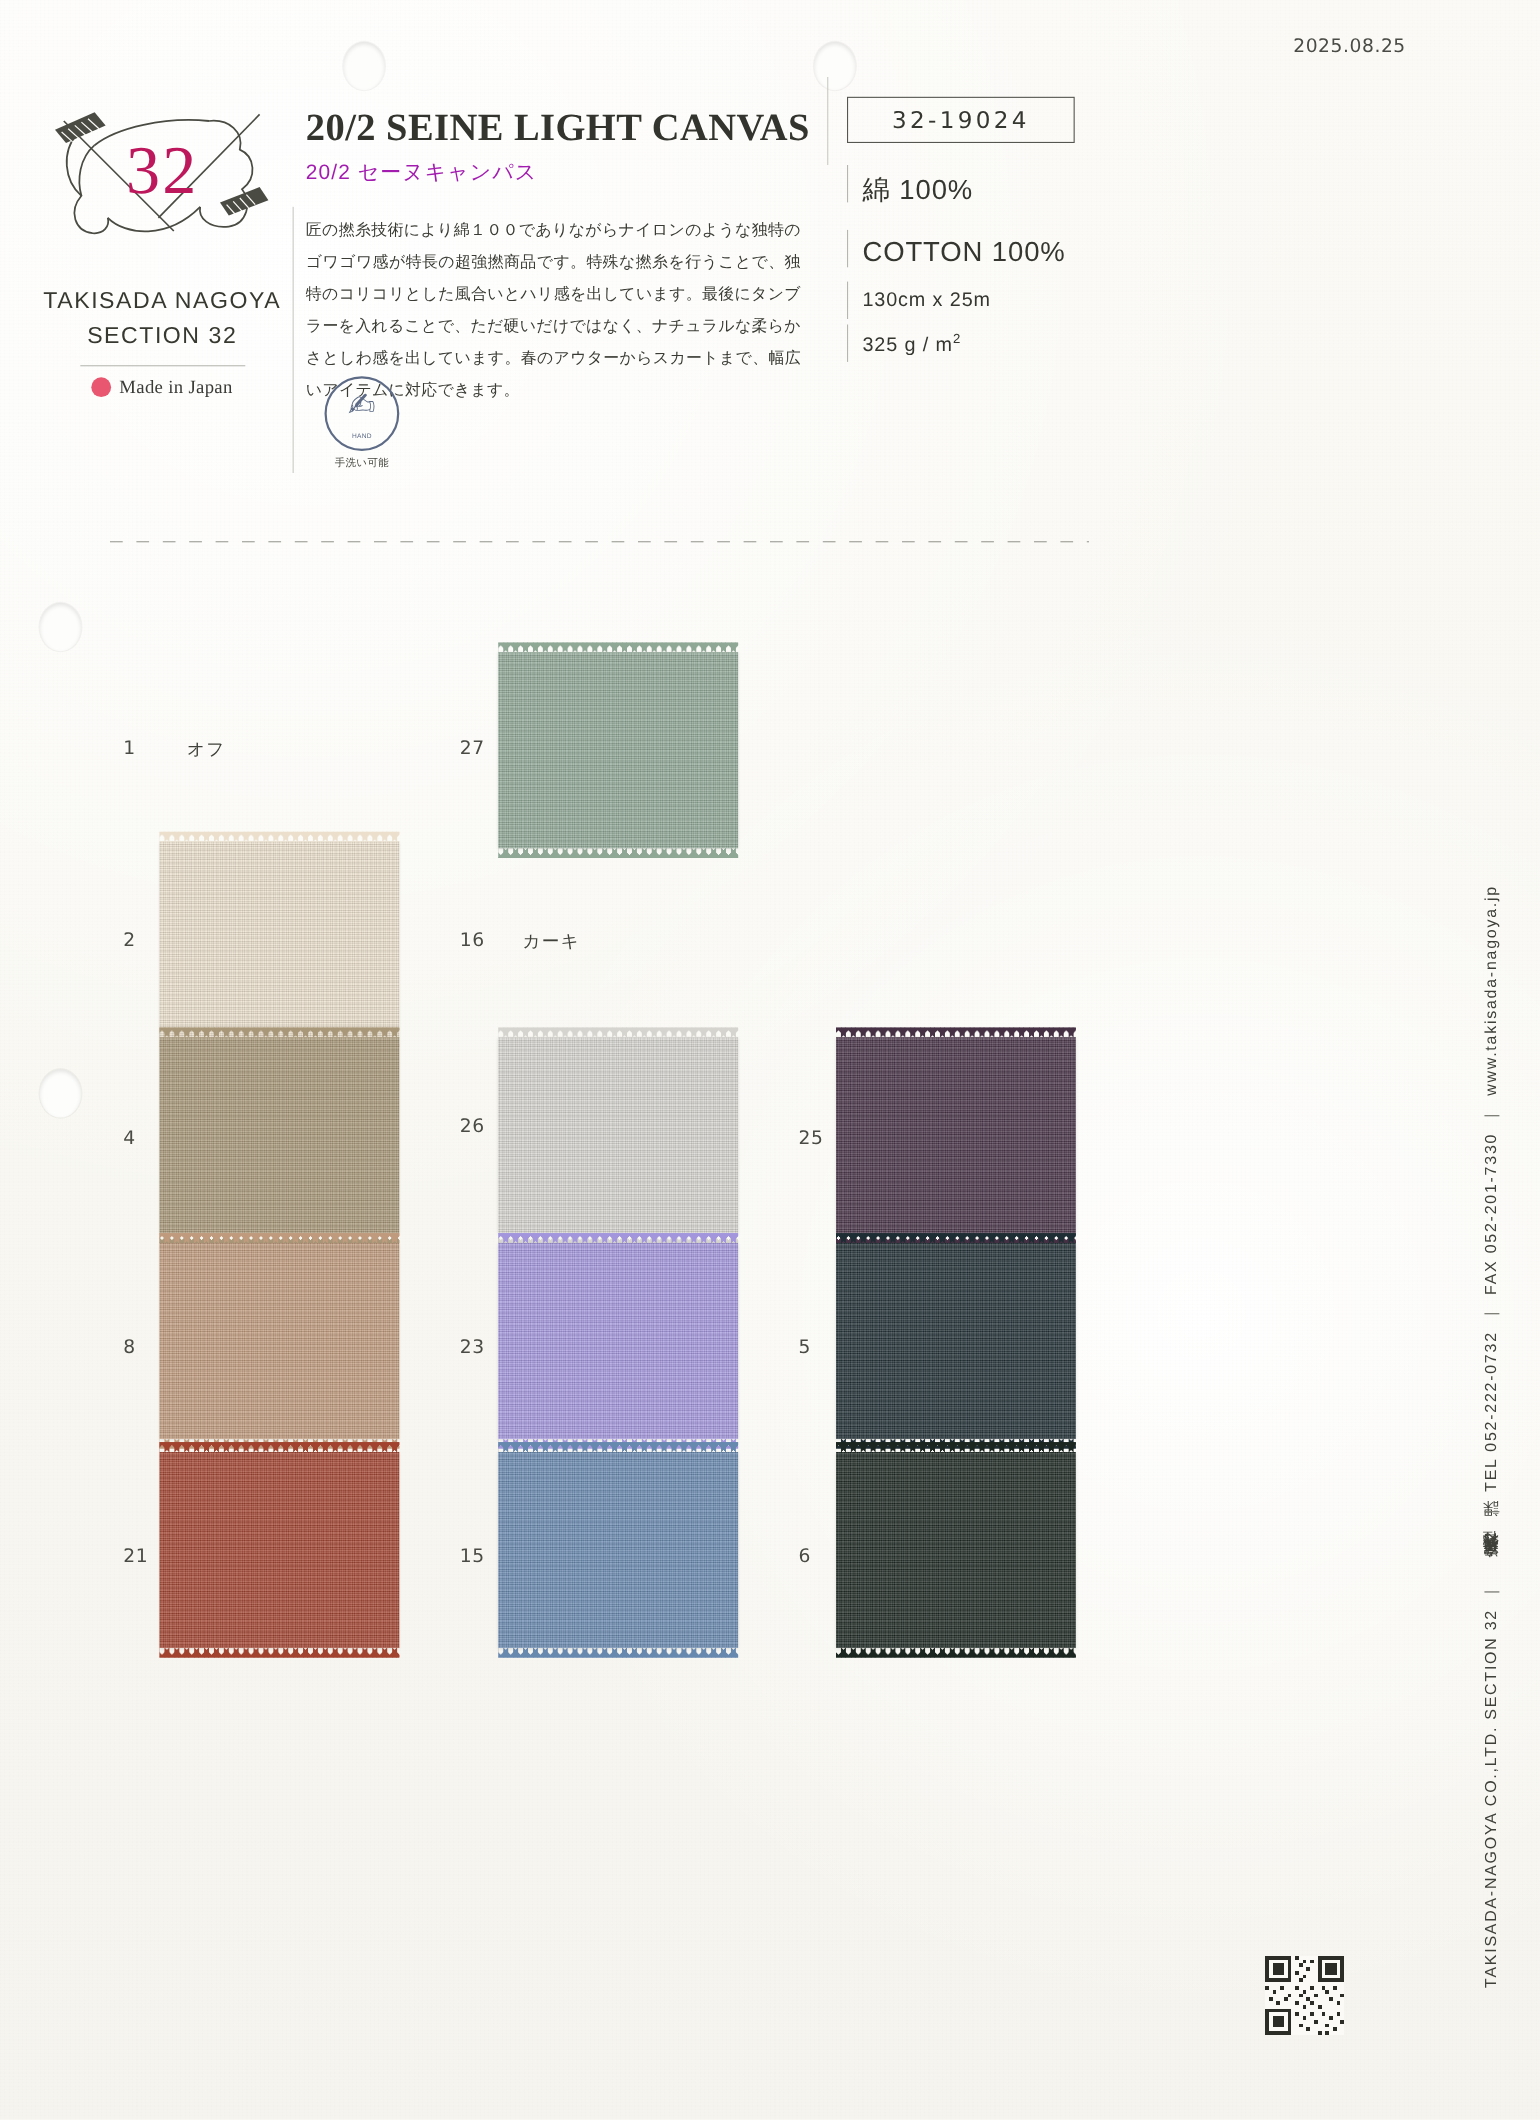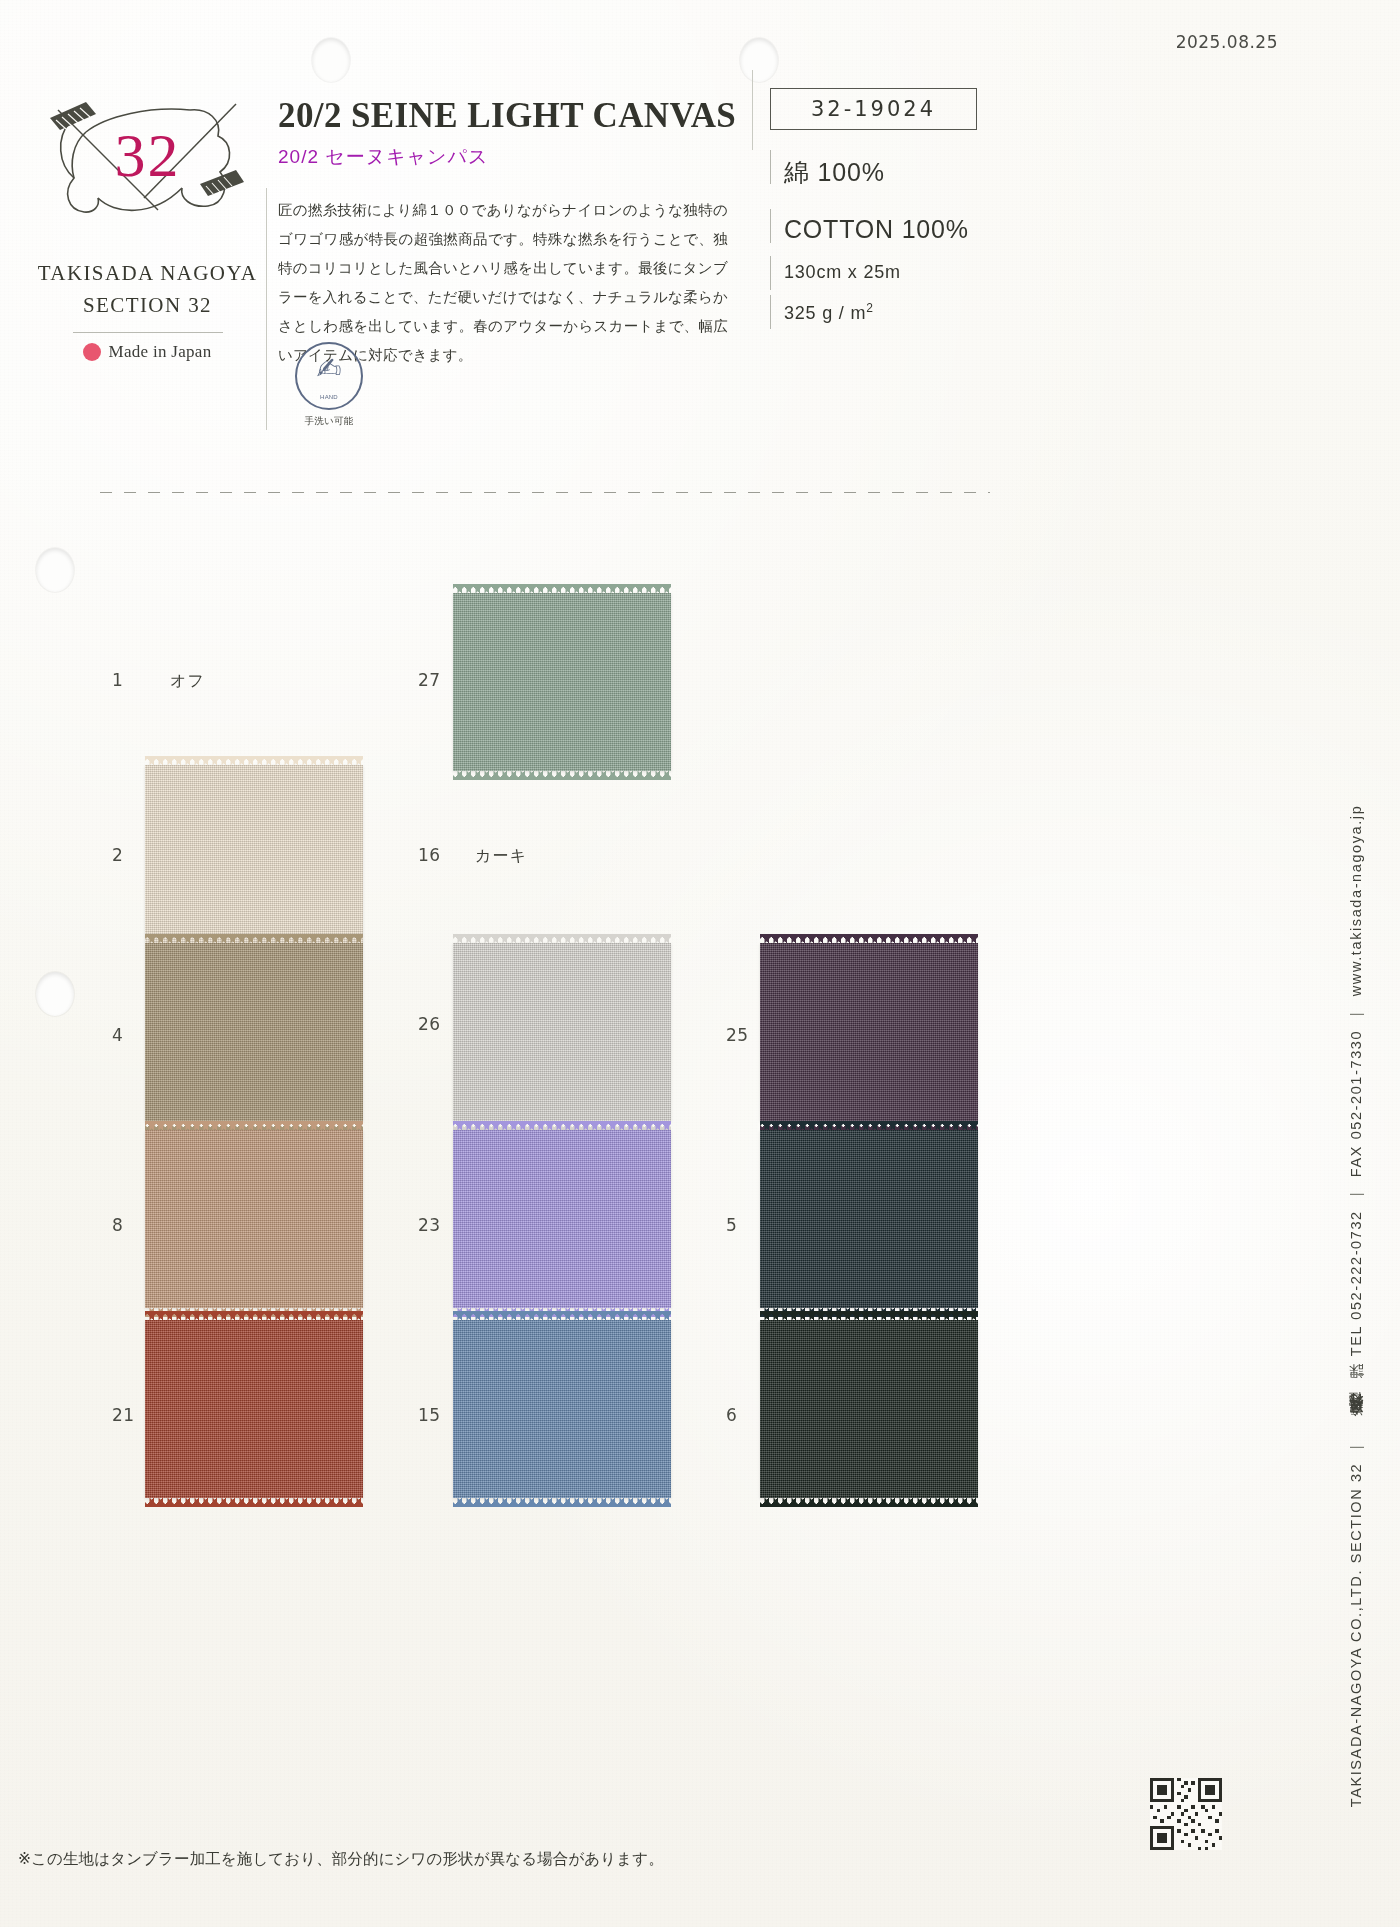--- a/index.html
+++ b/index.html
@@ -51,21 +51,21 @@
 
   .brandcol{position:absolute;left:30px;top:10px;width:235px;text-align:center;}
   .logo-wrap{position:relative;width:215px;height:160px;margin:0 auto;}
   .logo-num{
     position:absolute;left:0;right:0;top:40px;
     font-family:"Liberation Serif","DejaVu Serif",serif;
     font-size:62px;color:#be185d;letter-spacing:2px;
   }
   .brandname{
     margin-top:18px;
-    font-family:Liberation Serif, serif;
+    font-family:Liberation Sans, sans-serif;
     font-size:21px;letter-spacing:1.4px;color:#37382f;line-height:1.5;
   }
   .brand-rule{width:150px;height:1px;background:#b9bab2;margin:11px auto 9px;}
   .madein{font-size:17px;letter-spacing:.3px;display:flex;align-items:center;justify-content:center;gap:7px;
     font-family:"Liberation Serif","DejaVu Serif",serif;}
   .jp-dot{width:18px;height:18px;border-radius:50%;background:#e8566f;display:inline-block;}
 
   .divider-v{position:absolute;width:1px;background:#c9cac2;}
 
   .midcol{position:absolute;left:278px;top:26px;width:460px;}
@@ -372,20 +372,19 @@
           <rect x="16" y="18" width="1" height="1"></rect>
         <rect x="18" y="19" width="1" height="1"></rect>
           <rect x="20" y="17" width="1" height="1"></rect>
         <rect x="14" y="20" width="1" height="1"></rect>
           <rect x="16" y="20" width="1" height="1"></rect>
       </g>
     </svg>
   </div>
 
   <div class="notes">
-    <div>※この生地はタンブラー加工を施しており、部分的にシワの形状が異なる場合があります。</div>
   </div>
 
   <div class="vstrip">
     <div class="vstrip-inner" id="vstrip-inner"><span class="vsegment">TAKISADA-NAGOYA CO.,LTD.  SECTION 32</span><span class="vdiv">|</span><span class="vsegment">滝定名屋株式会社 32課</span><span class="vdiv">|</span><span class="vsegment">TEL  052-222-0732</span><span class="vdiv">|</span><span class="vsegment">FAX  052-201-7330</span><span class="vdiv">|</span><span class="vsegment">www.takisada-nagoya.jp</span></div>
   </div>
 
 </div>
 
 </body></html>

